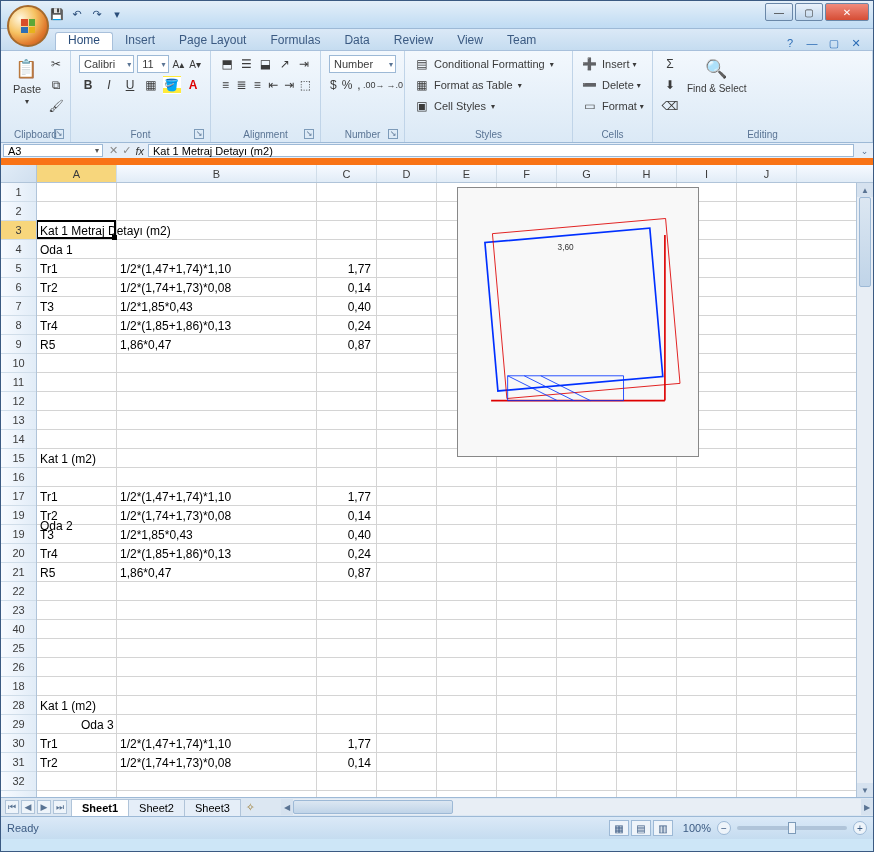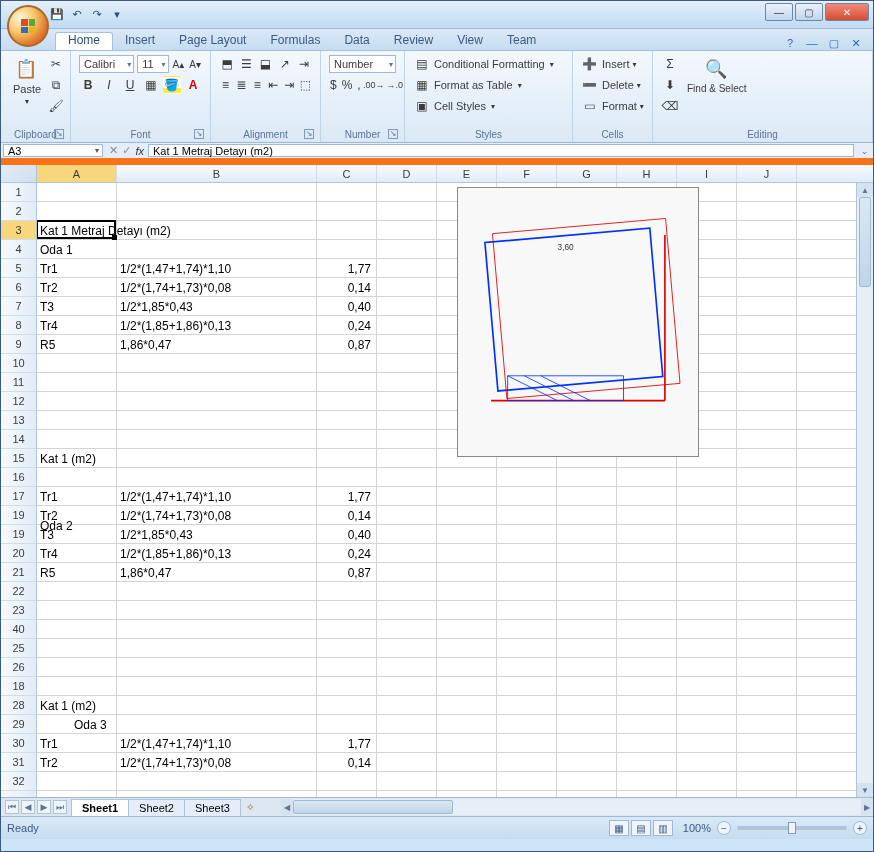--- a/index.html
+++ b/index.html
@@ -433,21 +433,21 @@
         <div class="cell" style="left: 0px; top: 342px; width: 80px;">T3</div>
         <div class="cell" style="left: 80px; top: 342px; width: 200px;">1/2*1,85*0,43</div>
         <div class="cell r" style="left: 280px; top: 342px; width: 60px;">0,40</div>
         <div class="cell" style="left: 0px; top: 361px; width: 80px;">Tr4</div>
         <div class="cell" style="left: 80px; top: 361px; width: 200px;">1/2*(1,85+1,86)*0,13</div>
         <div class="cell r" style="left: 280px; top: 361px; width: 60px;">0,24</div>
         <div class="cell" style="left: 0px; top: 380px; width: 80px;">R5</div>
         <div class="cell" style="left: 80px; top: 380px; width: 200px;">1,86*0,47</div>
         <div class="cell r" style="left: 280px; top: 380px; width: 60px;">0,87</div>
         <div class="cell" style="left: 0px; top: 513px; width: 80px;">Kat 1 (m2)</div>
-        <div class="cell" style="left: 1px; top: 532px; width: 80px; padding-left: 36px;">Oda 3</div>
+        <div class="cell" style="left: 8px; top: 532px; width: 80px; padding-left: 36px;">Oda 3</div>
         <div class="cell" style="left: 0px; top: 551px; width: 80px;">Tr1</div>
         <div class="cell" style="left: 80px; top: 551px; width: 200px;">1/2*(1,47+1,74)*1,10</div>
         <div class="cell r" style="left: 280px; top: 551px; width: 60px;">1,77</div>
         <div class="cell" style="left: 0px; top: 570px; width: 80px;">Tr2</div>
         <div class="cell" style="left: 80px; top: 570px; width: 200px;">1/2*(1,74+1,73)*0,08</div>
         <div class="cell r" style="left: 280px; top: 570px; width: 60px;">0,14</div>
       </div>
     <div class="vscroll">
       <div class="arr top">▲</div>
       <div class="thumb"></div>

